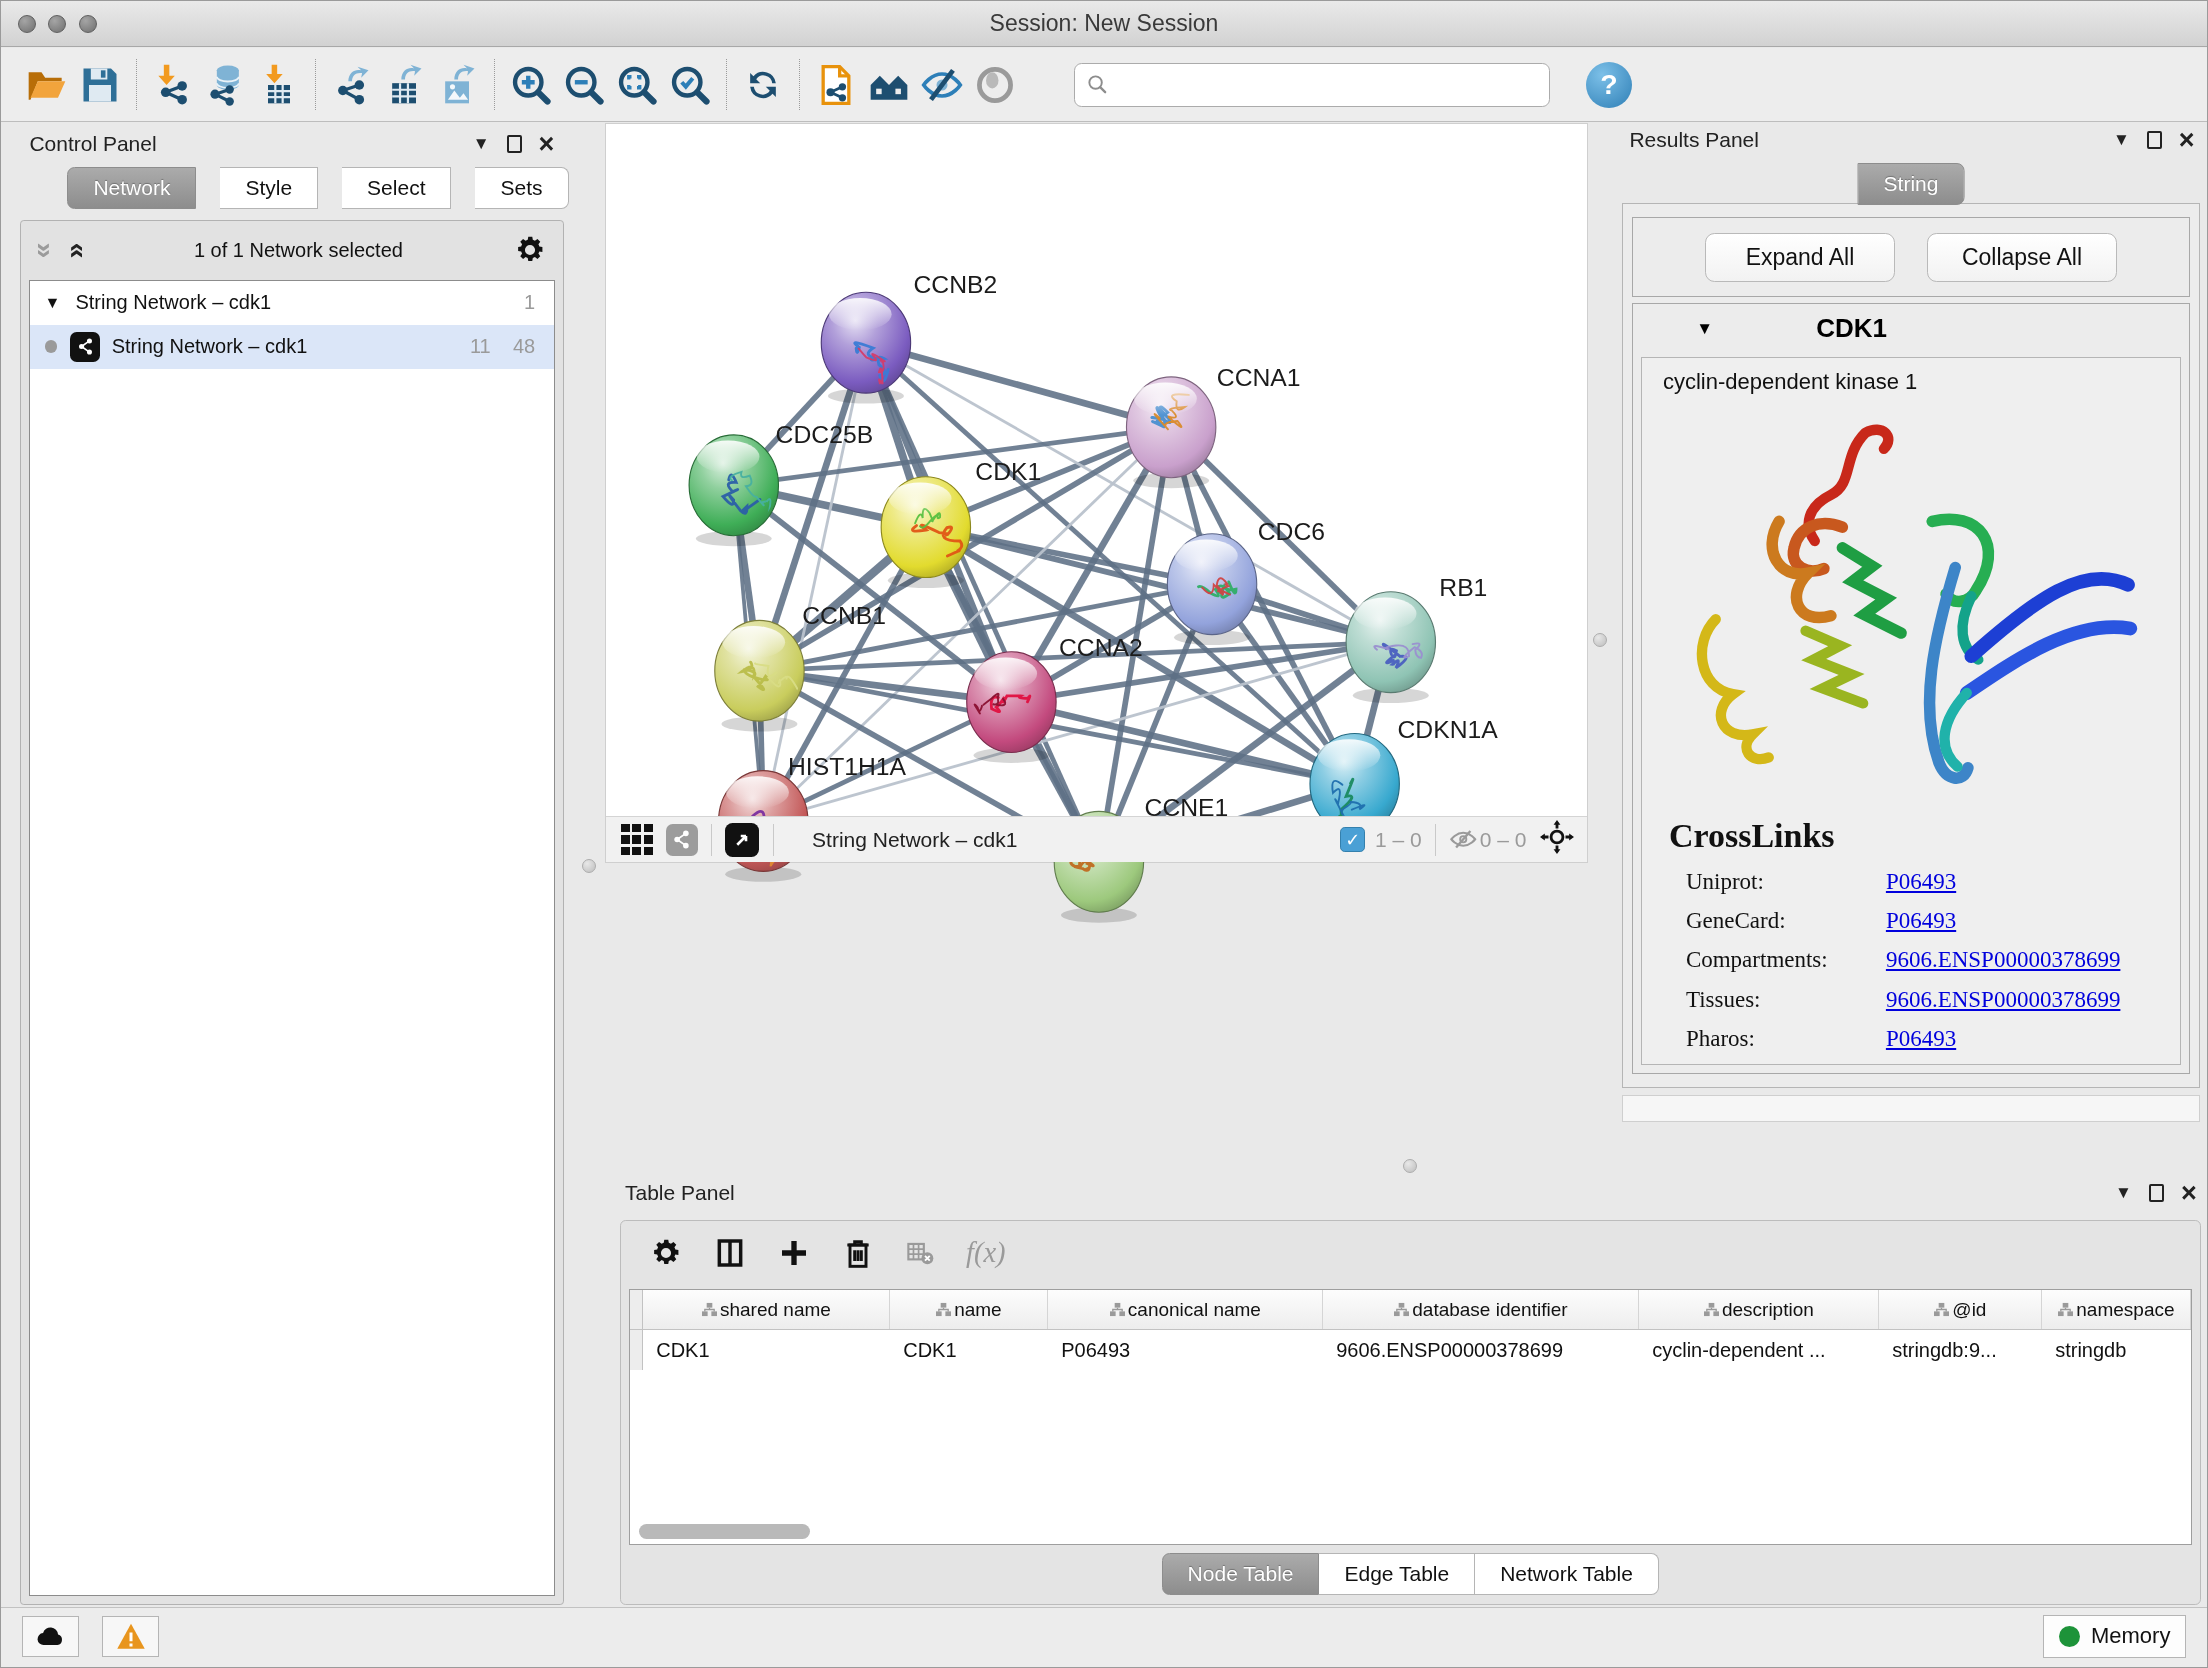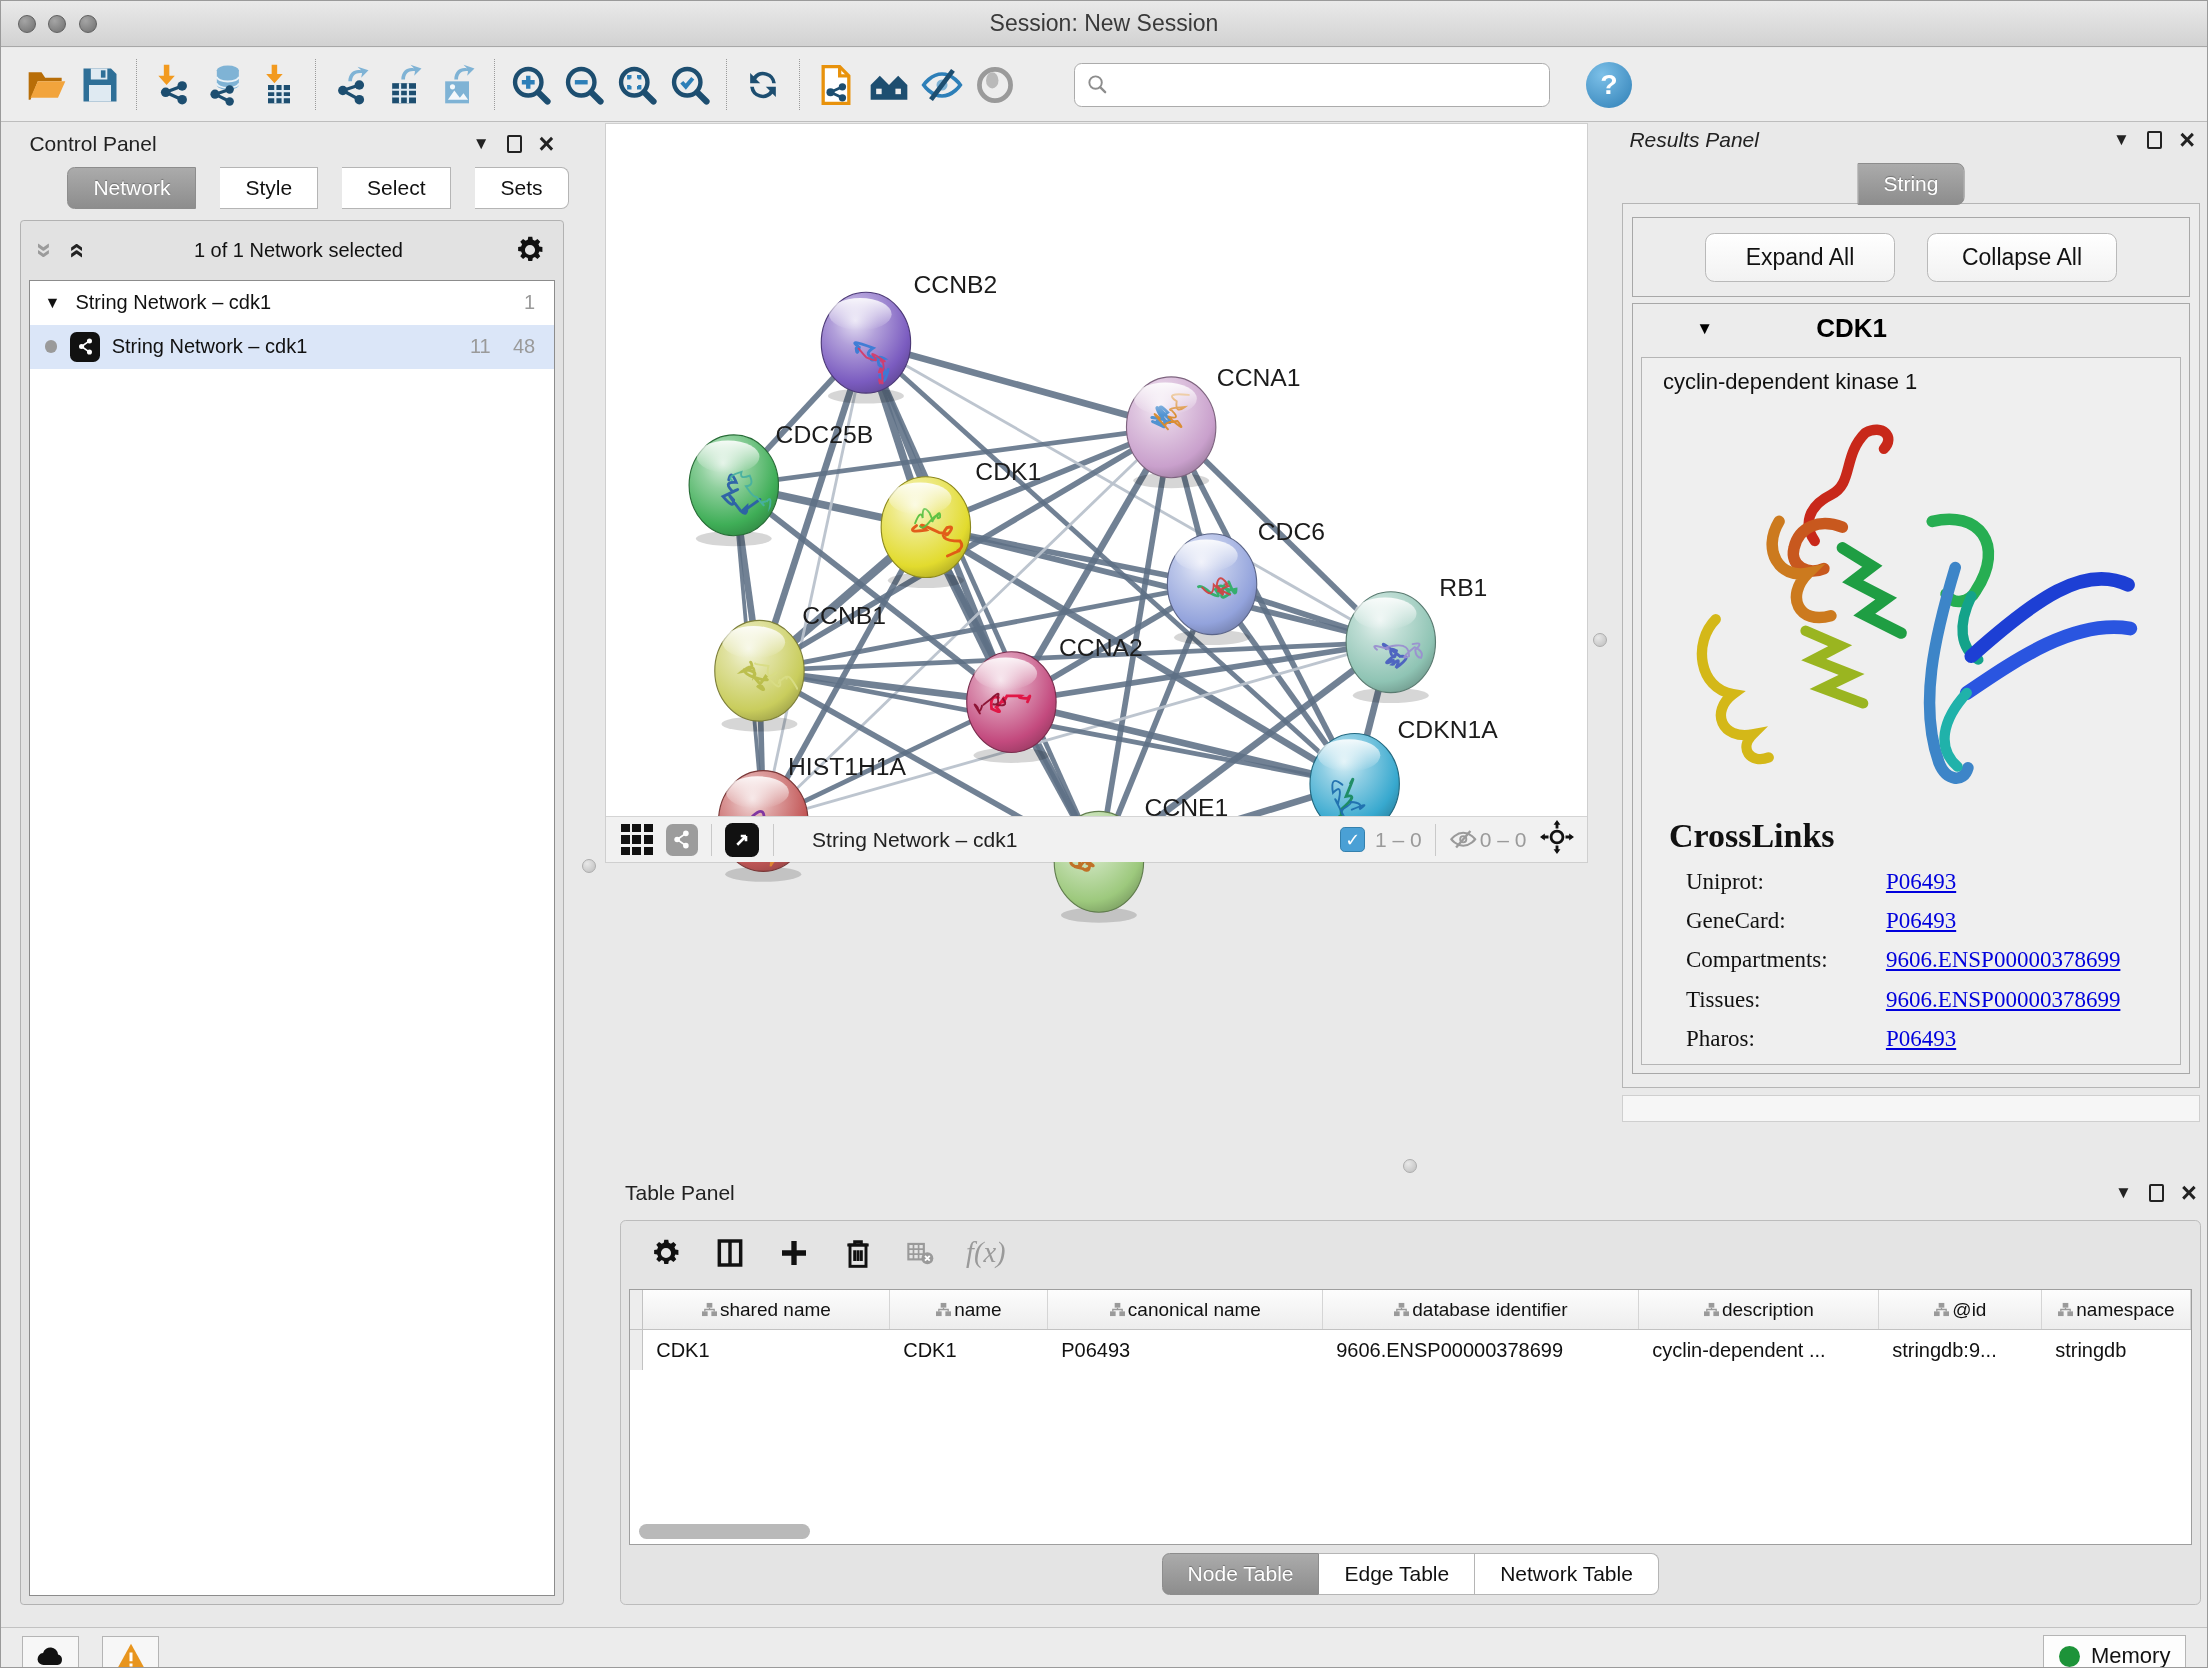--- a/index.html
+++ b/index.html
@@ -86,21 +86,21 @@
   .nb-birds { width:34px; height:34px; background:#111; border-radius:7.6px;
     display:flex; align-items:center; justify-content:center; }
   .nb-title { font-size:21px; color:#222; margin-left:25px; }
   .nb-right { margin-left:auto; display:flex; align-items:center; color:#9a9a9a; font-size:21px; }
   .nb-check { width:25px; height:25px; background:#4aa0d5; border:1px solid #3480ad; border-radius:4.8px;
     color:#fff; font-size:18px; display:flex; align-items:center; justify-content:center; margin-right:9.5px; }
   .nb-cross { margin:0 13.3px; }
 
   
   .results-panel { position:absolute; left:1617px; top:0; width:586px; height:1034px; }
-  .rp-head { padding:3.8px 9.5px 0 11.4px;font-style:italic; }
+  .rp-head { padding:3.8px 9.5px 0 11.4px; }
   .rp-tab { position:absolute; top:40px; left:50%; transform:translateX(-50%); z-index:2; }
   .rp-outer { position:absolute; left:3.8px; top:80px; right:3.8px; height:885px; background:#ececec;
     border:1px solid #b5b5b5; }
   .rp-box1 { position:absolute; left:9.5px; right:9.5px; top:13.3px; height:80px; background:#ececec;
     border:1px solid #a8a8a8; display:flex; align-items:center; justify-content:center; gap:32px; }
   .rp-btn { min-width:190px; height:49px; background:linear-gradient(#ffffff,#f2f2f2);
     border:1px solid #b9b9b9; border-radius:9.5px; font-size:23px; color:#111;
     display:flex; align-items:center; justify-content:center; padding:0 23px; }
   .rp-box2 { position:absolute; left:9.5px; right:9.5px; top:99px; bottom:13.3px; background:#ececec;
     border:1px solid #a8a8a8; }
@@ -135,21 +135,21 @@
     border-right:1px solid #d5d5d5; overflow:hidden; white-space:nowrap; }
   .gutter { background:#ededed; border-right:1px solid #c2c2c2; }
   .trow { height:40px; }
   .td { display:flex; align-items:center; font-size:20px; color:#111; padding-left:13.3px;
     overflow:hidden; white-space:nowrap; }
   .hscroll { position:absolute; left:9.5px; bottom:5.7px; width:171px; height:14.3px; background:#b9b9b9;
     border-radius:7.6px; }
   .tp-tabs { position:absolute; left:0; right:0; bottom:9.5px; display:flex; justify-content:center; }
 
   
-  .statusbar { position:absolute; left:0; bottom:0; width:100%; height:40px; background:#ececec;
+  .statusbar { position:absolute; left:0; bottom:0; width:100%; height:60px; background:#ececec;
     border-top:1px solid #c2c2c2; }
   .sb-btn { position:absolute; top:7.6px; width:57px; height:41px; background:#f7f7f7;
     border:1.9px solid #b5b5b5; display:flex; align-items:center; justify-content:center; }
   .memory { position:absolute; right:21px; top:6.7px; width:143px; height:43px; background:#fdfdfd;
     border:1.9px solid #b5b5b5; display:flex; align-items:center; justify-content:center; gap:11.4px;
     font-size:22px; color:#111; }
   .memdot { width:21px; height:21px; border-radius:50%; background:#1d9339; }
 </style>
 </head>
 <body>

